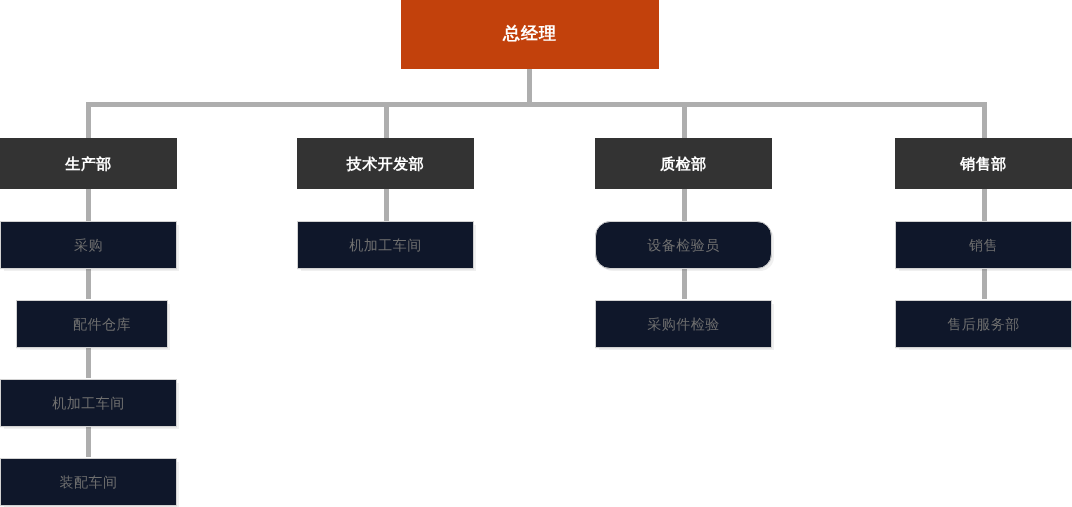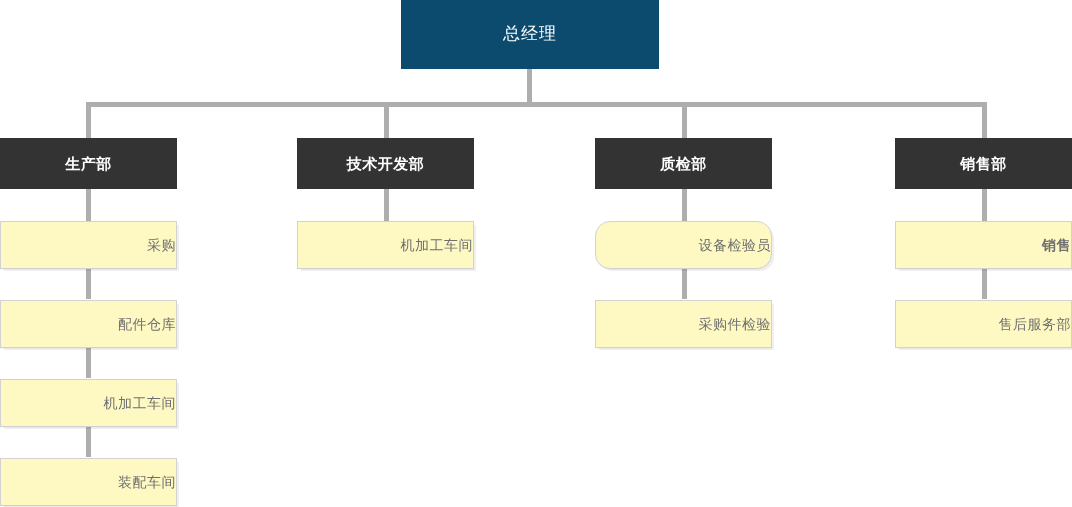--- a/index.html
+++ b/index.html
@@ -38,45 +38,44 @@
     position: absolute;
     box-sizing: border-box;
     display: flex;
     align-items: center;
     justify-content: center;
     text-align: center;
     line-height: 1.2;
   }
 
   .node-root {
-    background: #0c4a6e;
+    background: #c2410c;
     color: #ffffff;
     font-size: 17px;
-    font-weight: normal;
+    font-weight: bold;
     letter-spacing: 1px;
   }
 
   .node-dept {
     background: #333333;
     color: #ffffff;
     font-size: 15px;
     font-weight: bold;
     letter-spacing: 0.5px;
   }
 
   .node-sub {
-    background: #fef9c3;
+    background: #0f172a;
     color: #6f6f6f;
     font-size: 14px;
     font-weight: normal;
     border: 1px solid #d2d2d2;
     box-shadow: 3px 3px 0 -1px rgba(0,0,0,0.06),
                 0 1px 0 0 rgba(0,0,0,0.03);
     letter-spacing: 0.5px;
-    justify-content: flex-end;
   }
   
   .node-sub::before,
   .node-sub::after {
     content: "";
     position: absolute;
     left: 8px;
     right: -4px;
     height: 4px;
     background: #e2e2e2;
@@ -131,21 +130,21 @@
   </div>
 
   <div class="node node-dept" style="left:895px; top:138px; width:177px; height:51px;align-items:center;">
     <span class="node-label">销售部</span>
   </div>
 
   <div class="node node-sub" style="left:0px; top:221px; width:177px; height:48px;">
     <span class="node-label">采购</span>
   </div>
 
-  <div class="node node-sub" style="left:0px; top:300px; width:177px; height:48px;padding-left:20px;">
+  <div class="node node-sub" style="left:16px; top:300px; width:152px; height:48px;padding-left:20px;">
     <span class="node-label">配件仓库</span>
   </div>
 
   <div class="node node-sub" style="left:0px; top:379px; width:177px; height:48px;">
     <span class="node-label">机加工车间</span>
   </div>
 
   <div class="node node-sub" style="left:0px; top:458px; width:177px; height:48px;">
     <span class="node-label">装配车间</span>
   </div>
@@ -155,21 +154,21 @@
   </div>
 
   <div class="node node-sub" style="left:595px; top:221px; width:177px; height:48px;border-radius:15px;">
     <span class="node-label">设备检验员</span>
   </div>
 
   <div class="node node-sub" style="left:595px; top:300px; width:177px; height:48px;">
     <span class="node-label">采购件检验</span>
   </div>
 
-  <div class="node node-sub" style="left:895px; top:221px; width:177px; height:48px;font-weight:bold;">
+  <div class="node node-sub" style="left:895px; top:221px; width:177px; height:48px;">
     <span class="node-label">销售</span>
   </div>
 
   <div class="node node-sub" style="left:895px; top:300px; width:177px; height:48px;">
     <span class="node-label">售后服务部</span>
   </div>
 
 </div>
 
 </body></html>

